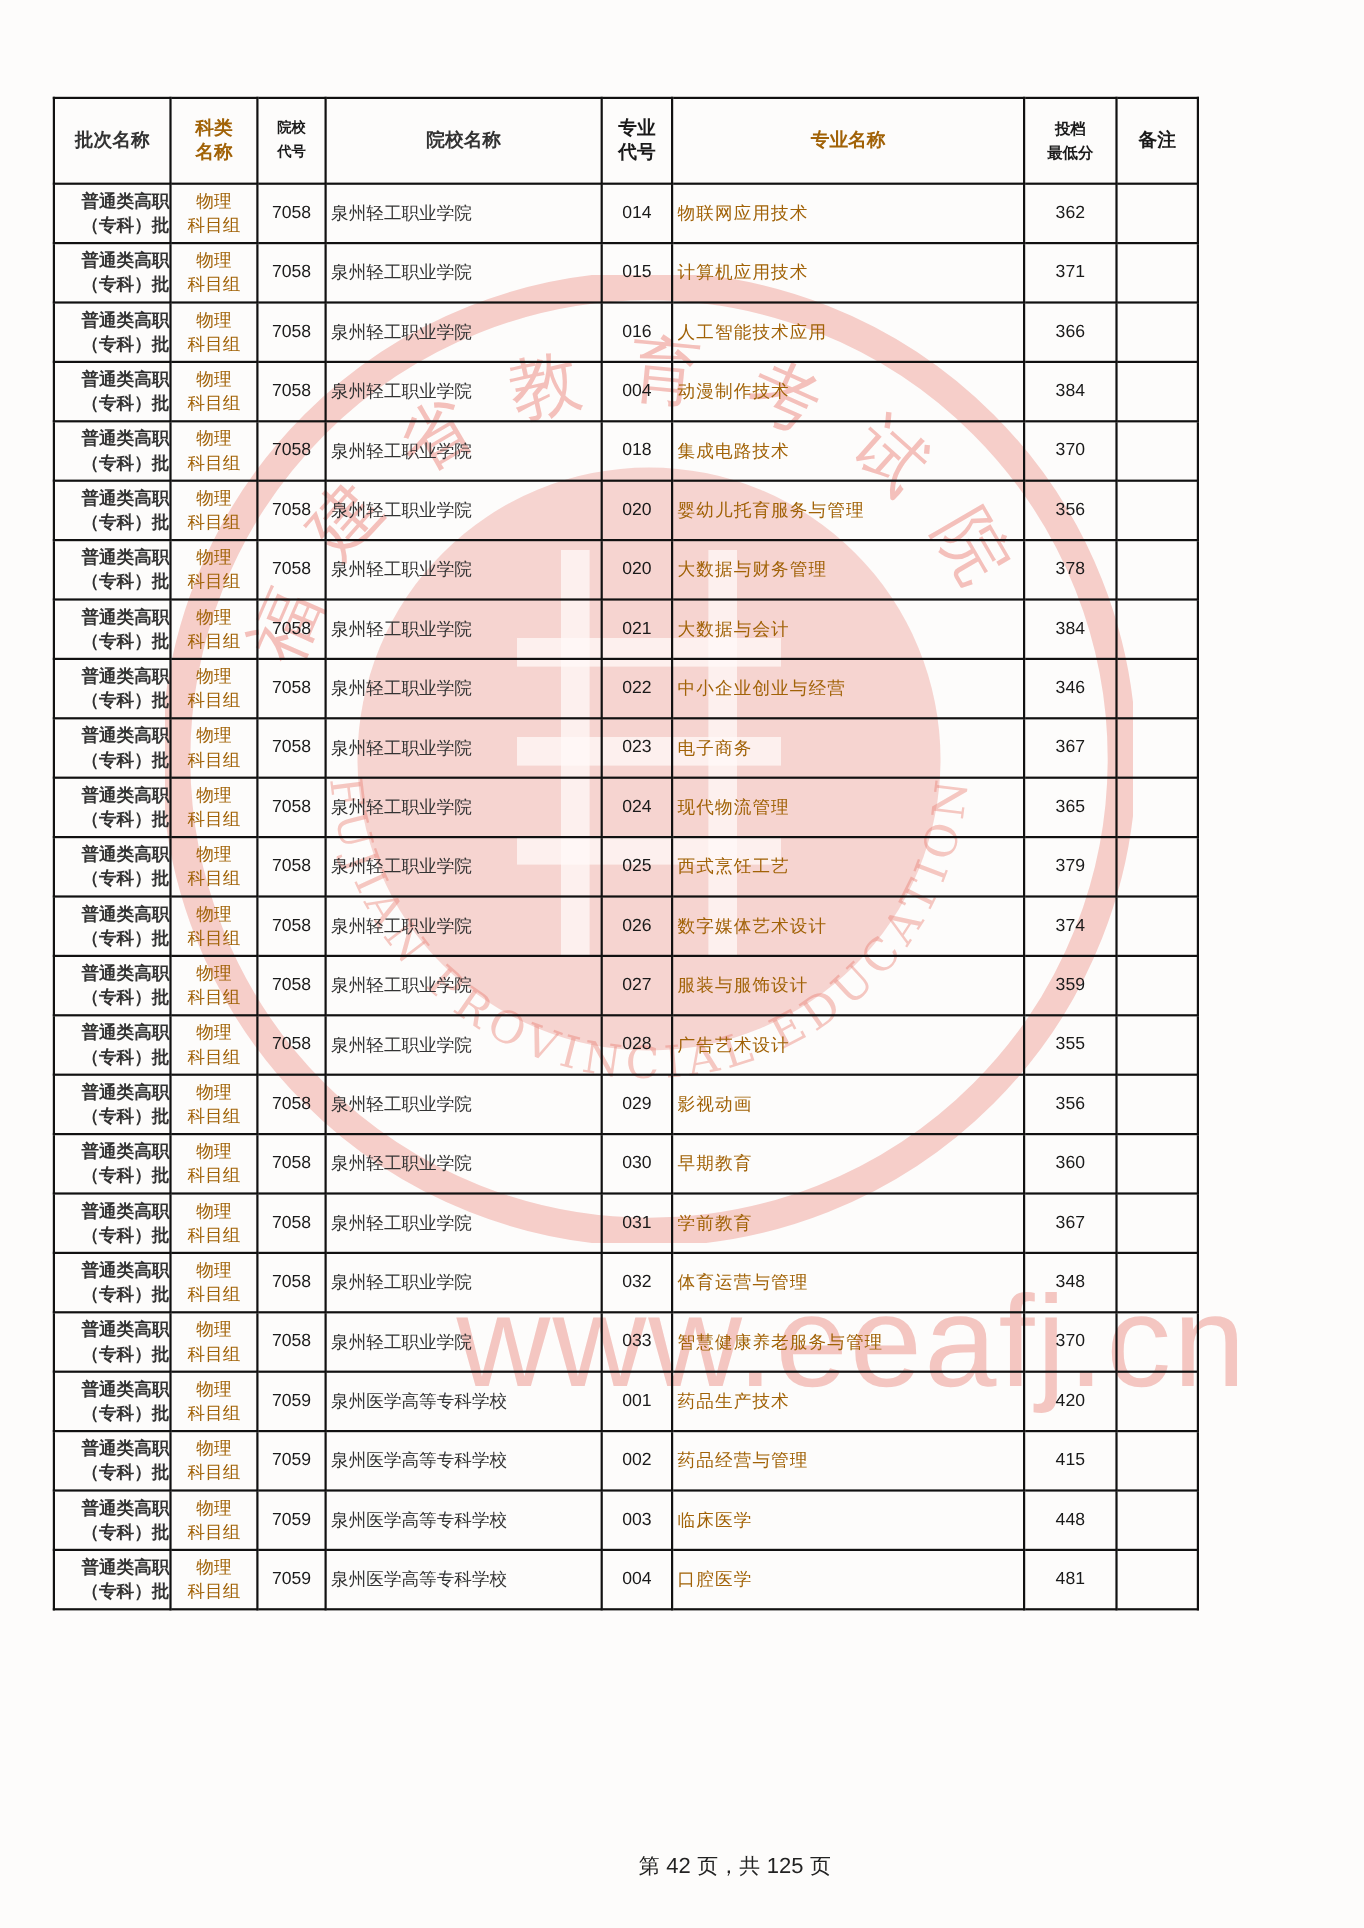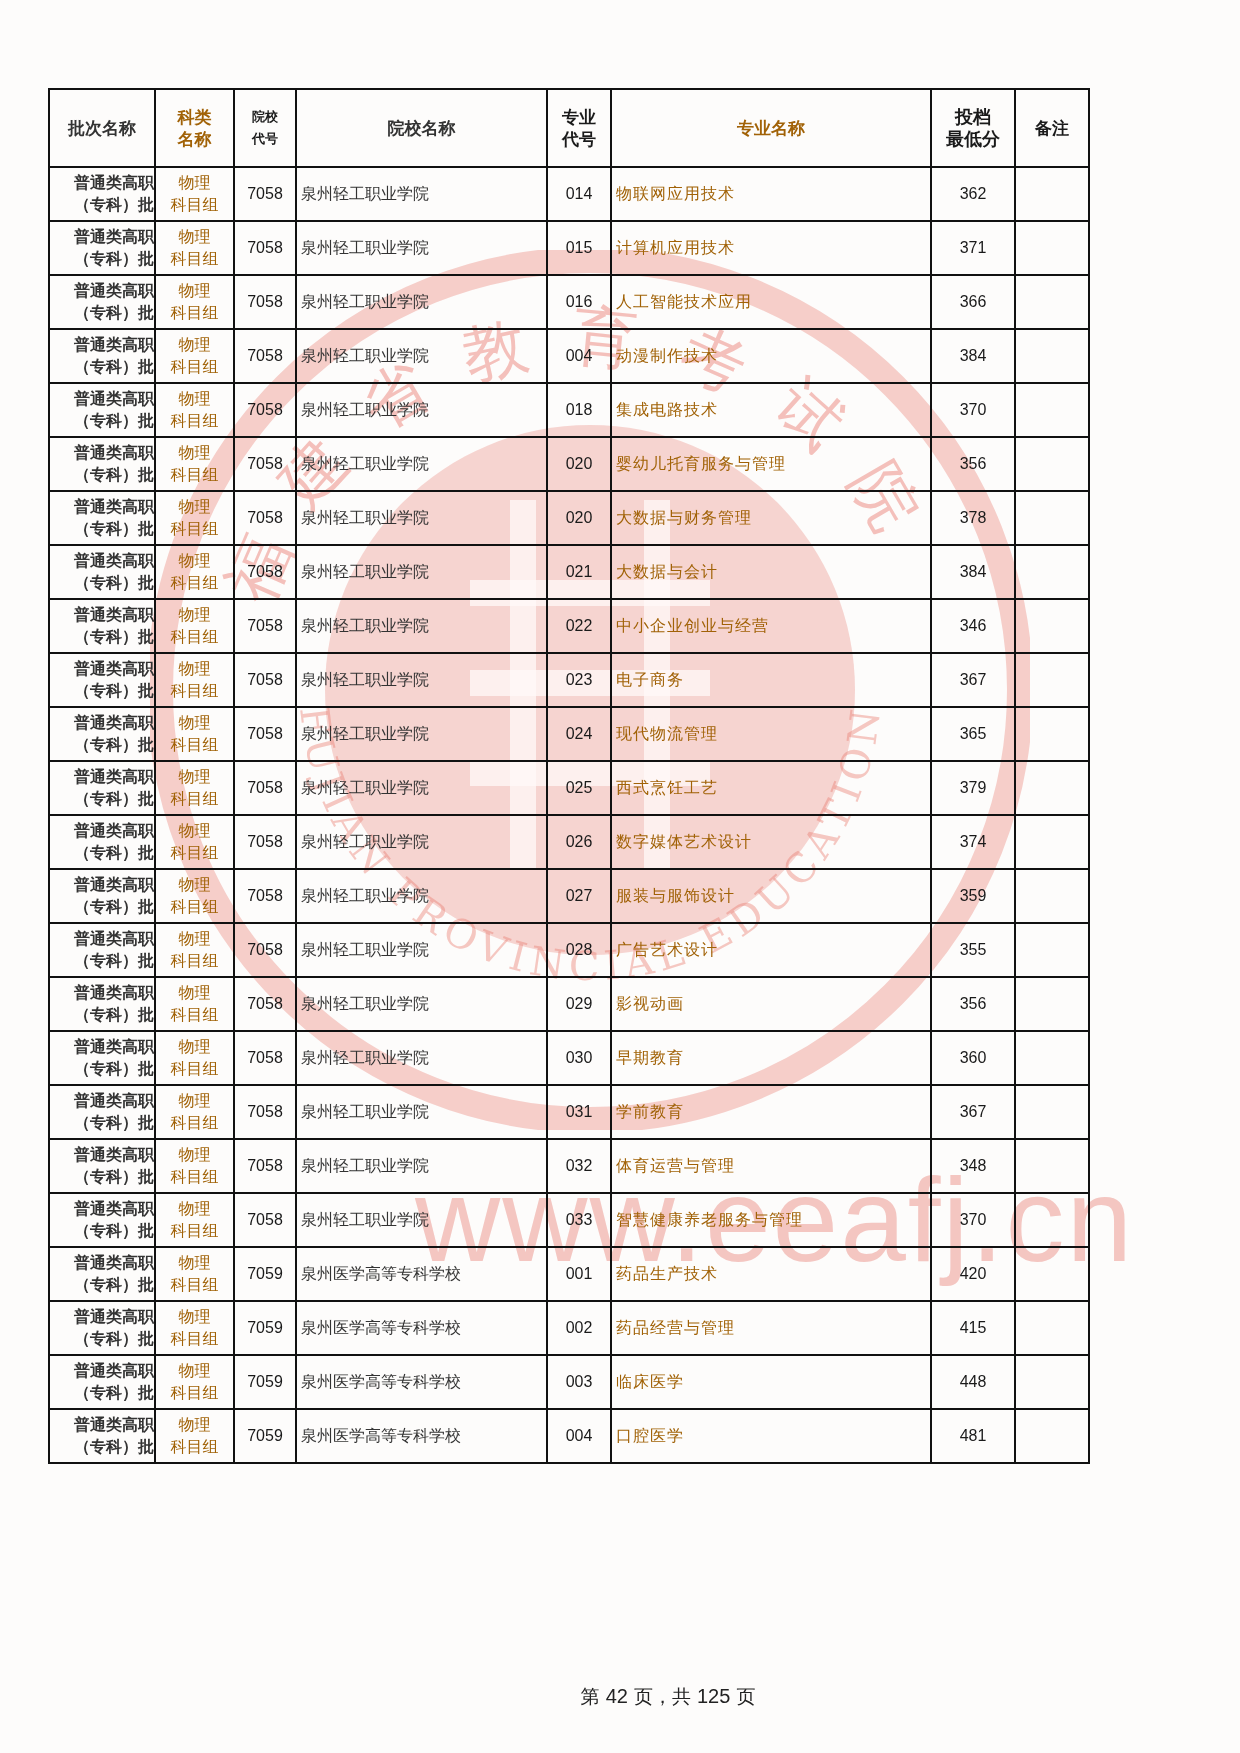--- a/index.html
+++ b/index.html
@@ -80,21 +80,21 @@
 
 <table class="main">
   <thead>
     <tr>
       <th class="c-batch"><span>批次名称</span></th>
       <th class="c-subj"><span>科类</span><br><span>名称</span></th>
       <th class="c-code" style="font-family:'DejaVu Sans',sans-serif;font-size:13px;"><span>院校</span><br><span>代号</span></th>
       <th class="c-school" style="text-align:center;padding-left:0 !important;"><span>院校名称</span></th>
       <th class="c-mcode" style="font-family:'DejaVu Sans',sans-serif;font-size:17px;"><span>专业</span><br><span>代号</span></th>
       <th class="c-major" style="text-align:center;padding-left:0 !important;letter-spacing:0;"><span>专业名称</span></th>
-      <th class="c-score" style="font-family:Liberation Serif, serif;font-size:18px;"><span>投档</span><br><span>最低分</span></th>
+      <th class="c-score" style="font-family:Liberation Sans, sans-serif;font-size:14px;"><span>投档</span><br><span>最低分</span></th>
       <th class="c-note"><span>备注</span></th>
     </tr>
   </thead>
   <tbody id="tbody">
       <tr>
         <td class="c-batch"><span>普通类高职</span><br><span>（专科）批</span></td>
         <td class="c-subj"><span>物理</span><br><span>科目组</span></td>
         <td class="c-code">7058</td>
         <td class="c-school">泉州轻工职业学院</td>
         <td class="c-mcode">014</td>

